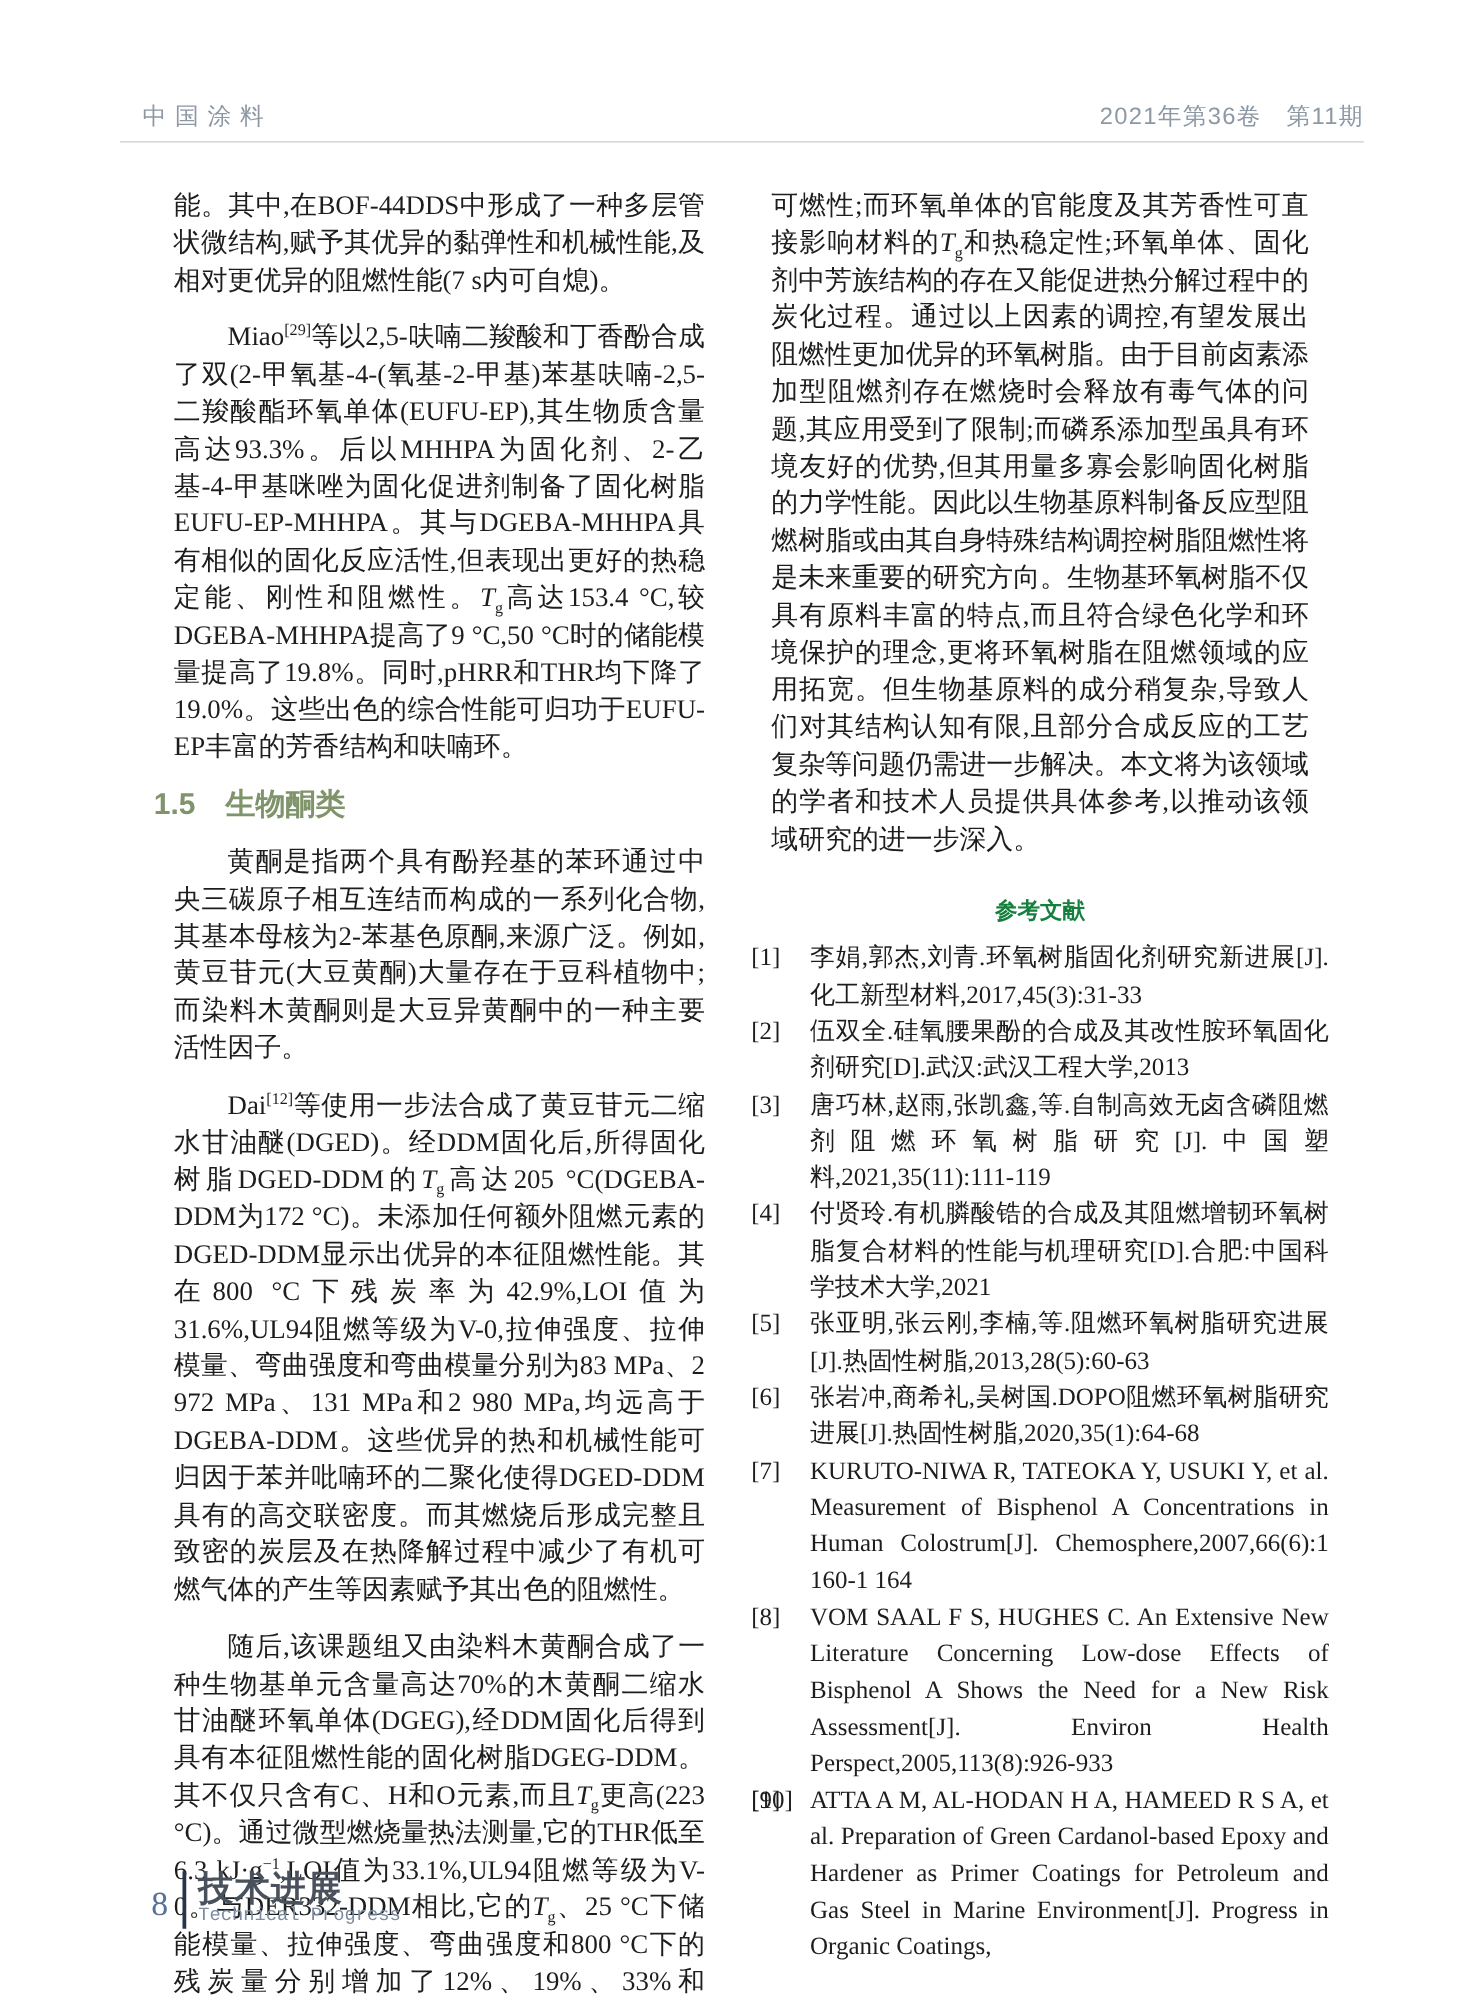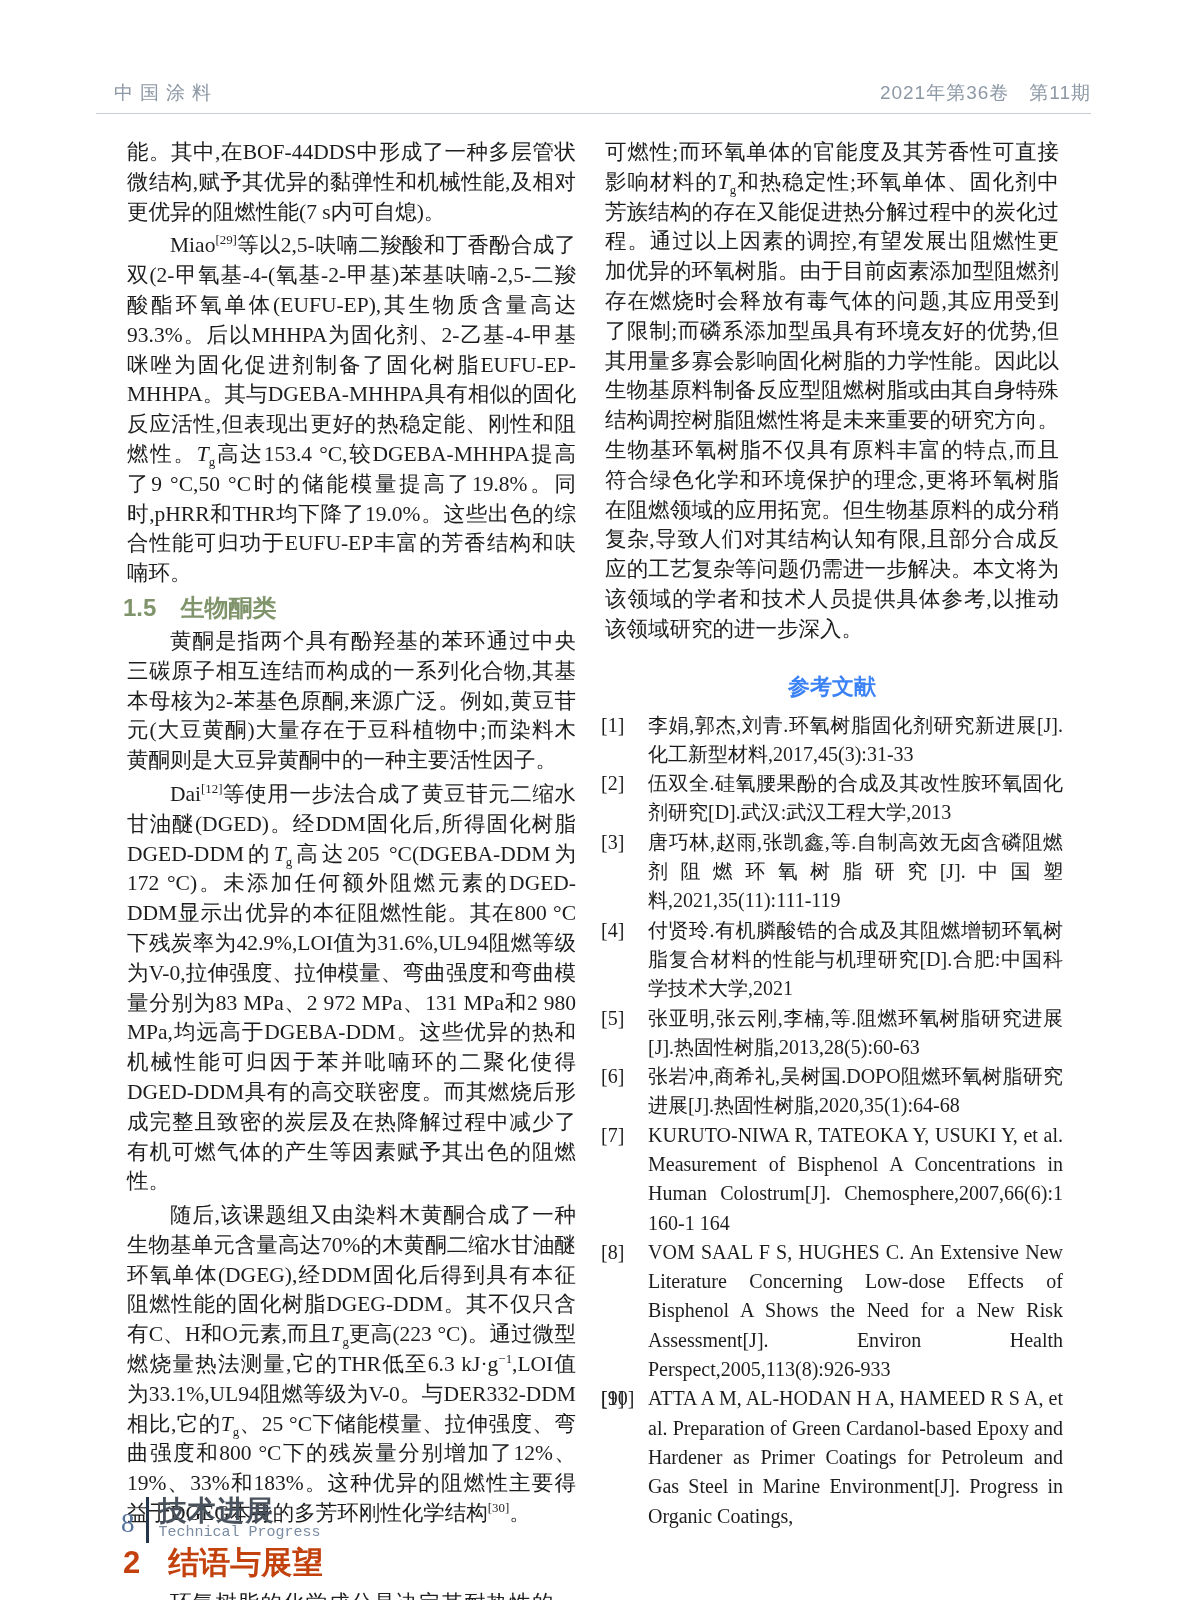--- a/index.html
+++ b/index.html
@@ -19,42 +19,42 @@
   .hdr .issue { letter-spacing:1px; }
   .hdr-rule { position:absolute; left:96px; right:96px; top:113px; height:1px; background:#c8cdd3; }
 
   
   .col {
     position:absolute; top:134px; font-size:21.5px; line-height:29.8px;
     text-align:justify; text-justify:inter-ideograph;
   }
   .col-left  { left:123px; width:457px; }
   .col-right { left:601px; width:462px; }
-  .col p { margin:4px; }
+  .col p { margin:16px; }
   .p      { text-indent:2em; }
   .p-cont { text-indent:0; }
 
   sup { font-size:0.60em; line-height:0; vertical-align:super; }
   sub { font-size:0.60em; line-height:0; vertical-align:sub; }
   i.var { font-style:italic; }
 
   .h-sub {
     font-family:"Liberation Sans","DejaVu Sans",sans-serif; font-weight:bold;
     color:#80946c; font-size:24px; line-height:30px; text-align:left; margin:1px 0 0 0;
   }
   .h-sub .h-num { margin-right:24px; }
   .h-main {
     font-family:"Liberation Sans","DejaVu Sans",sans-serif; font-weight:bold;
     color:#c2410c; font-size:31px; line-height:34px; text-align:left; margin:17px 0 9px 0;
   }
   .h-main .h-num { margin-right:28px; }
 
   .ref-title {
     font-family:"Liberation Sans","DejaVu Sans",sans-serif; font-weight:bold;
-    color:#3b82f6; font-size:22px; line-height:30px; text-align:center; margin:27px 0 9px 0;
+    color:#15803d; font-size:18px; line-height:30px; text-align:center; margin:27px 0 9px 0;
   }
   .ref { position:relative; padding-left:47px; font-size:20px; line-height:29.3px; }
   .ref .ref-num { position:absolute; left:0; top:0; }
 
   
   .ftr { position:absolute; left:121px; top:1497px; display:flex; align-items:center; }
   .ftr .pagenum {
     color:#53719a; font-size:27px; margin-right:11px; align-self:flex-end;
     line-height:40px; font-family:"Liberation Serif",serif;
   }

